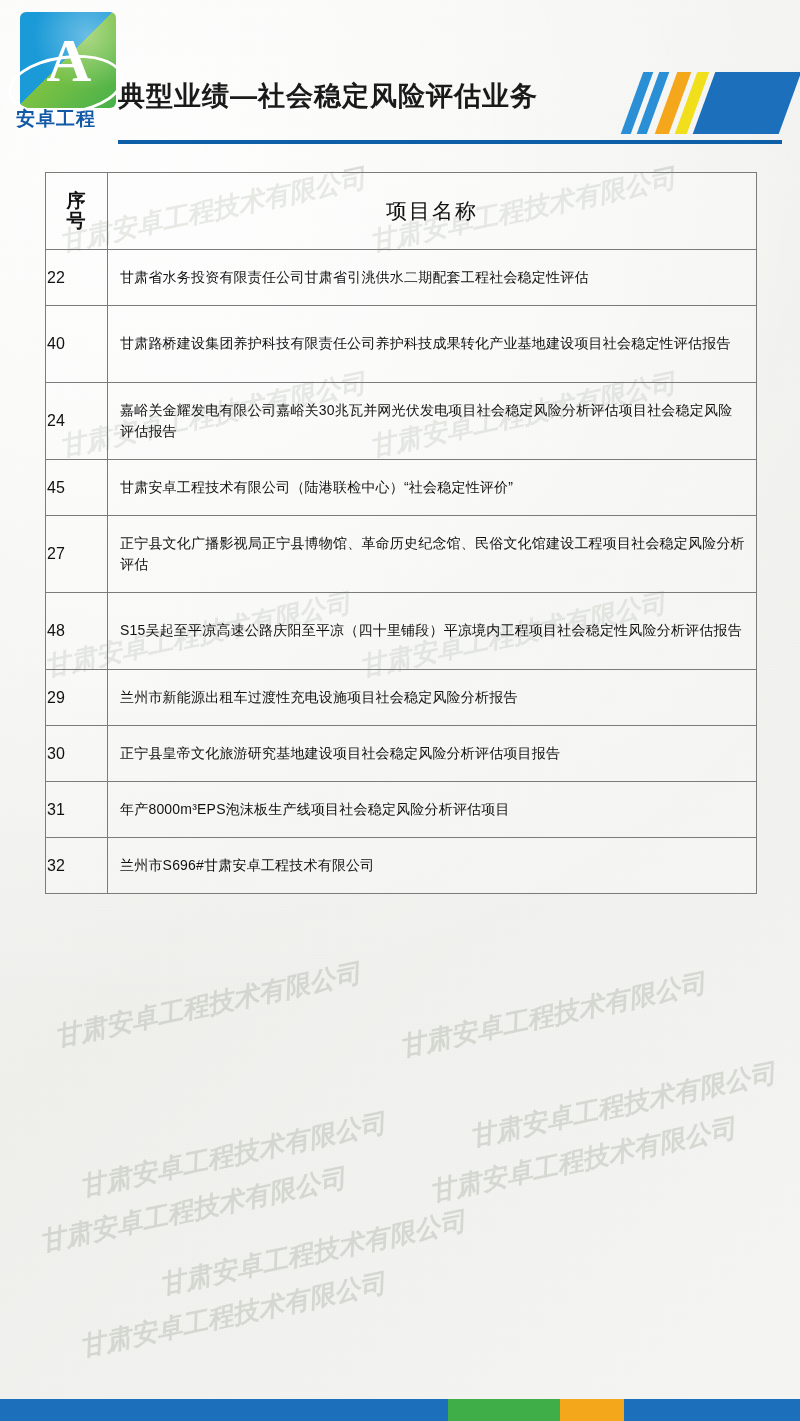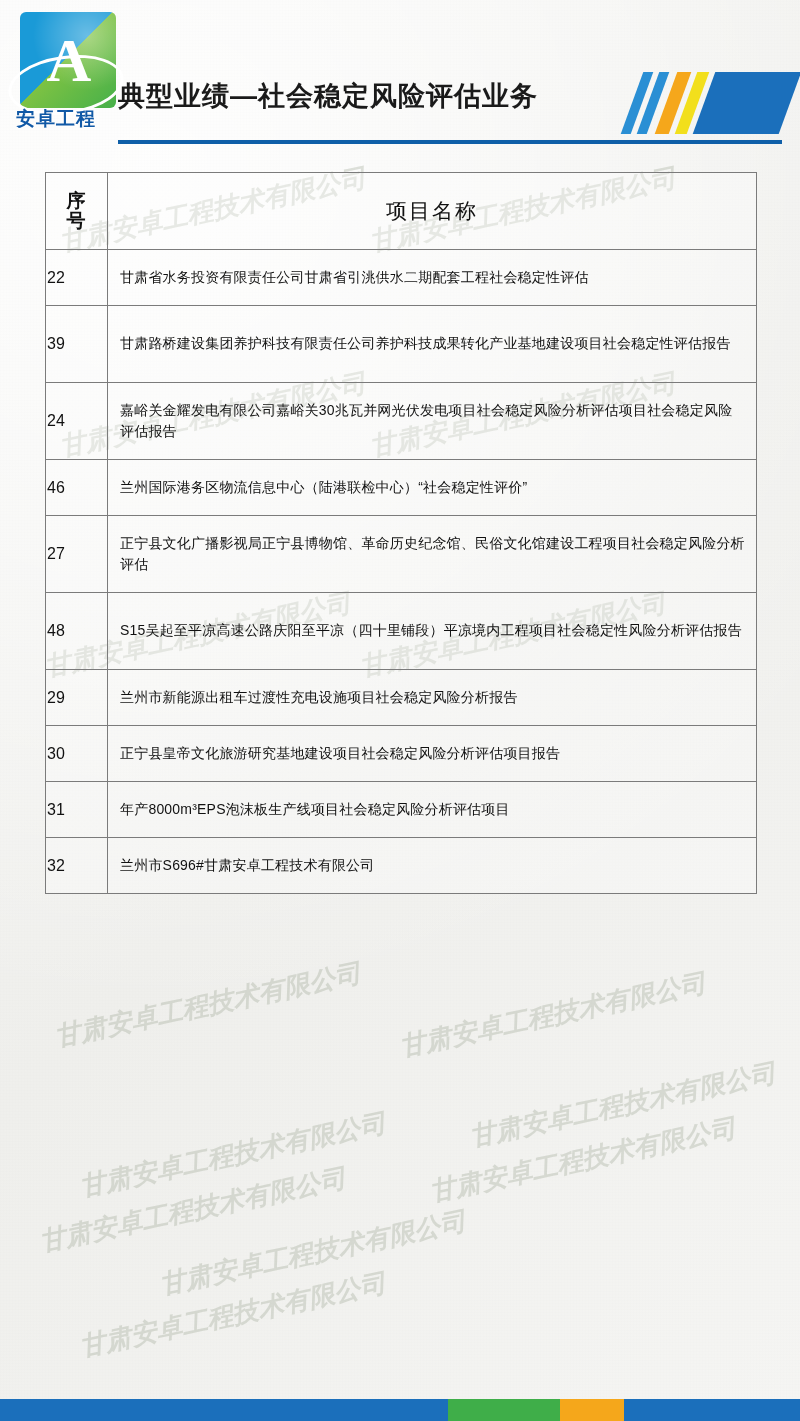--- a/index.html
+++ b/index.html
@@ -259,30 +259,30 @@
           </th>
           <th class="hd-name">项目名称</th>
         </tr>
       </thead>
       <tbody>
           <tr class="r1line">
             <td class="no">22</td>
             <td class="name">甘肃省水务投资有限责任公司甘肃省引洮供水二期配套工程社会稳定性评估</td>
           </tr>
           <tr class="r2line">
-            <td class="no">39</td>
+            <td class="no">40</td>
             <td class="name">甘肃路桥建设集团养护科技有限责任公司养护科技成果转化产业基地建设项目社会稳定性评估报告</td>
           </tr>
           <tr class="r2line">
             <td class="no">24</td>
             <td class="name">嘉峪关金耀发电有限公司嘉峪关30兆瓦并网光伏发电项目社会稳定风险分析评估项目社会稳定风险评估报告</td>
           </tr>
           <tr class="r1line">
-            <td class="no">46</td>
-            <td class="name">兰州国际港务区物流信息中心（陆港联检中心）“社会稳定性评价”</td>
+            <td class="no">45</td>
+            <td class="name">甘肃安卓工程技术有限公司（陆港联检中心）“社会稳定性评价”</td>
           </tr>
           <tr class="r2line">
             <td class="no">27</td>
             <td class="name">正宁县文化广播影视局正宁县博物馆、革命历史纪念馆、民俗文化馆建设工程项目社会稳定风险分析评估</td>
           </tr>
           <tr class="r2line">
             <td class="no">48</td>
             <td class="name">S15吴起至平凉高速公路庆阳至平凉（四十里铺段）平凉境内工程项目社会稳定性风险分析评估报告</td>
           </tr>
           <tr class="r1line">

